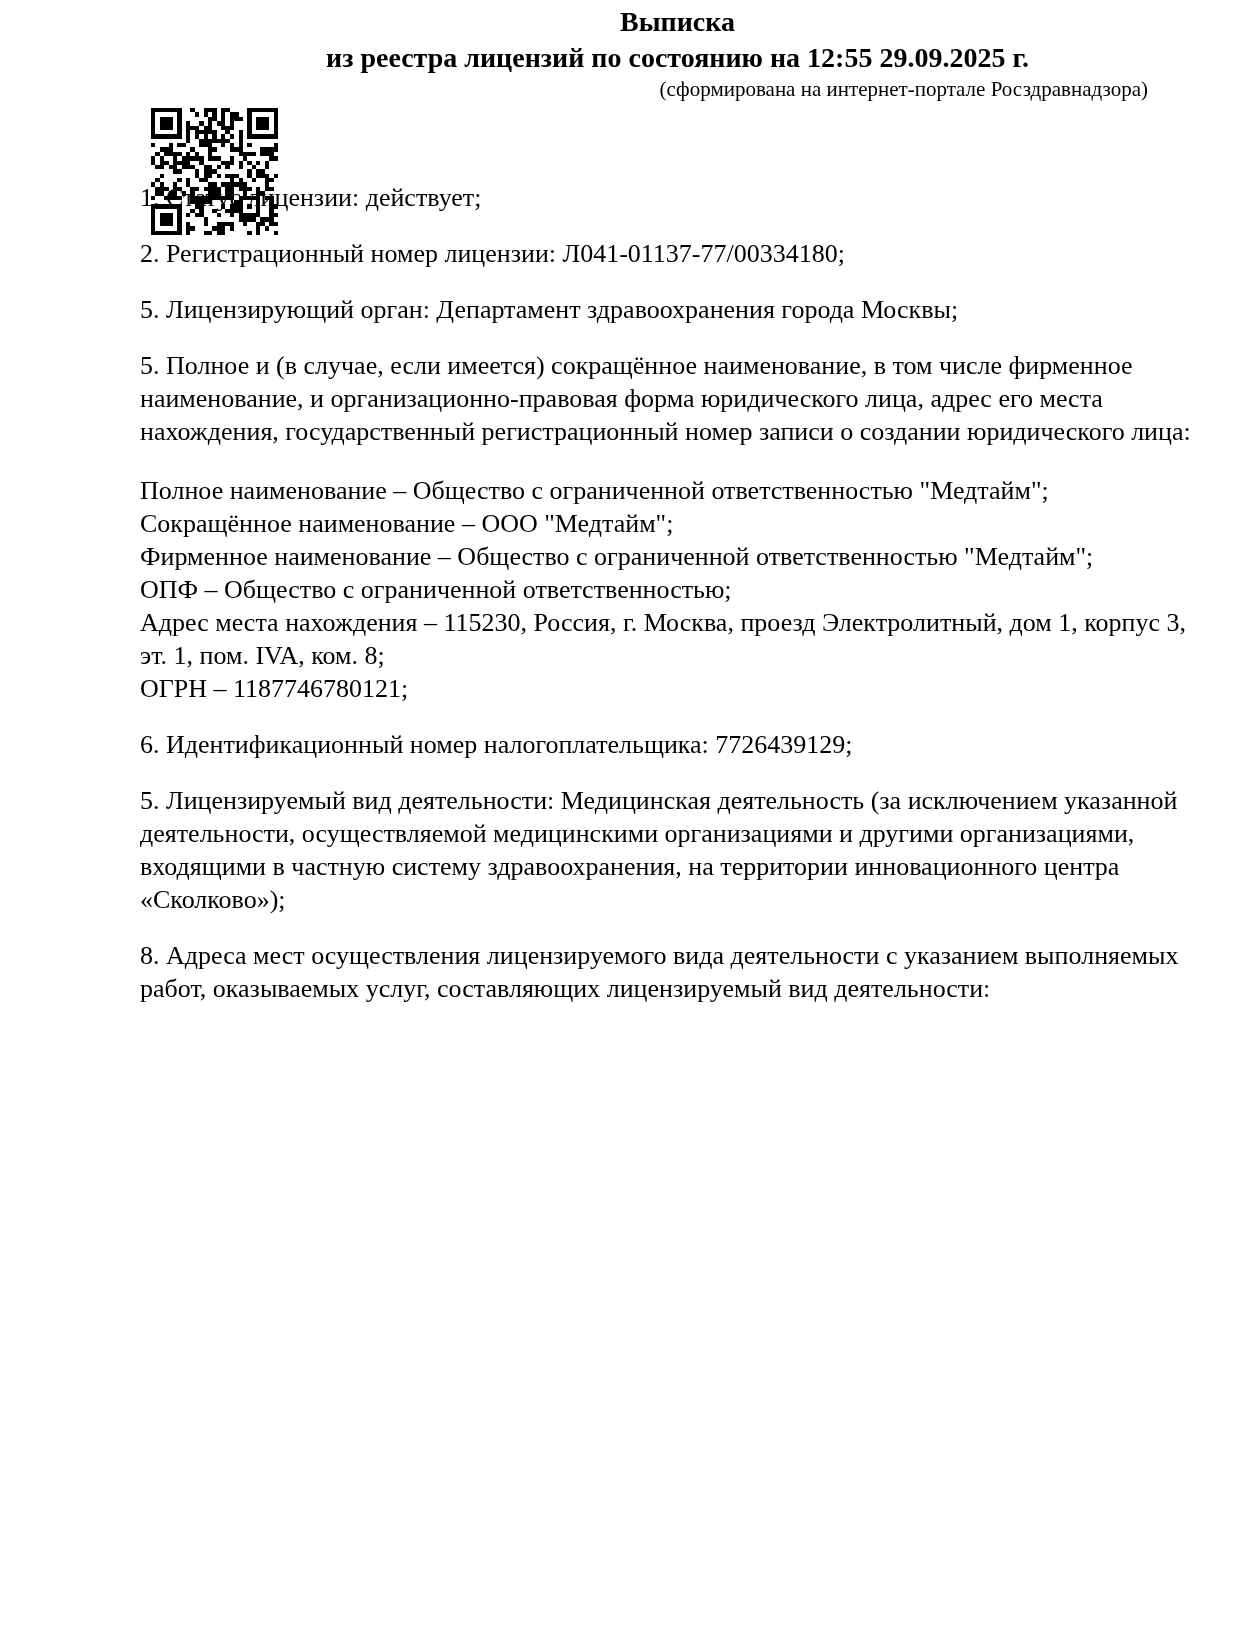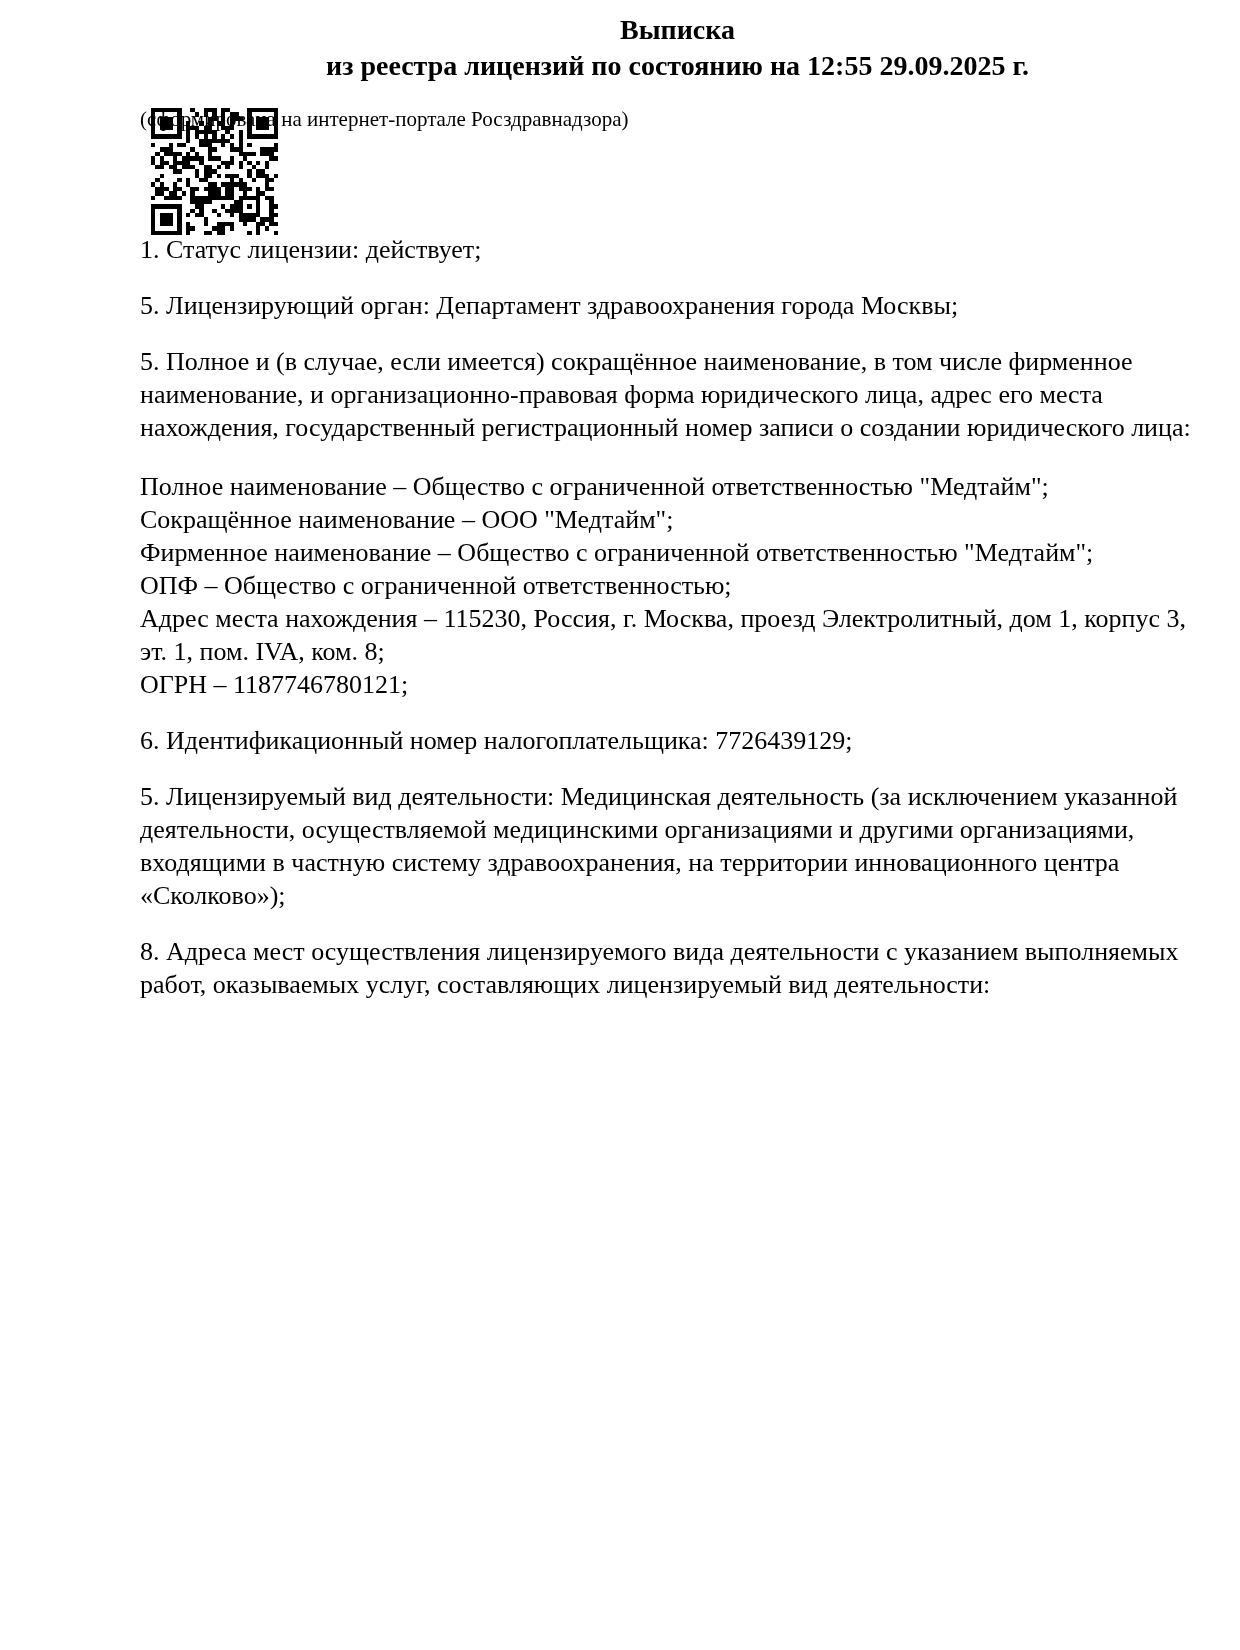--- a/index.html
+++ b/index.html
@@ -18,46 +18,45 @@
     left: 151px;
     top: 108px;
     width: 127px;
     height: 127px;
     shape-rendering: crispEdges;
   }
   .qr rect { fill: #000000; }
   .content {
     position: absolute;
     left: 140px;
-    top: 12px;
+    top: 4px;
     width: 1075px;
   }
   .doc-title {
     white-space: pre-line;
     text-align: center;
     font-weight: bold;
     font-size: 28px;
     line-height: 36px;
   }
   .doc-subtitle {
-    text-align: left;
+    text-align: right;
     padding-right: 67px;
     font-size: 21px;
     line-height: 27px;
-    margin-top: 22px;
   }
   .doc-body {
     font-size: 26px;
     line-height: 33px;
   }
   .para {
     white-space: pre;
     margin: 0 0 23px 0;
   }
-  .para.first { margin-top: 100px; }
+  .para.first { margin-top: 78px; }
   .para.org-details { margin-top: 26px; }
 </style>
 </head>
 <body>
 
 <div class="page">
 
   <svg class="qr" viewBox="0 0 29 29" xmlns="http://www.w3.org/2000/svg" aria-hidden="true">
       <rect x="0" y="0" width="1" height="1"></rect>
       <rect x="1" y="0" width="1" height="1"></rect>
@@ -477,20 +476,21 @@
 
   <div class="content">
 
     <div class="doc-title">Выписка
 из реестра лицензий по состоянию на 12:55 29.09.2025 г.</div>
 
     <div class="doc-subtitle">(сформирована на интернет-портале Росздравнадзора)</div>
 
     <div class="doc-body">
       <div class="para first">1. Статус лицензии: действует;</div>
+      <div class="para">2. Регистрационный номер лицензии: Л041-01137-77/00334180;</div>
       <div class="para">5. Лицензирующий орган: Департамент здравоохранения города Москвы;</div>
       <div class="para">5. Полное и (в случае, если имеется) сокращённое наименование, в том числе фирменное
 наименование, и организационно-правовая форма юридического лица, адрес его места
 нахождения, государственный регистрационный номер записи о создании юридического лица:</div>
       <div class="para org-details">Полное наименование – Общество с ограниченной ответственностью "Медтайм";
 Сокращённое наименование – ООО "Медтайм";
 Фирменное наименование – Общество с ограниченной ответственностью "Медтайм";
 ОПФ – Общество с ограниченной ответственностью;
 Адрес места нахождения – 115230, Россия, г. Москва, проезд Электролитный, дом 1, корпус 3,
 эт. 1, пом. IVA, ком. 8;

